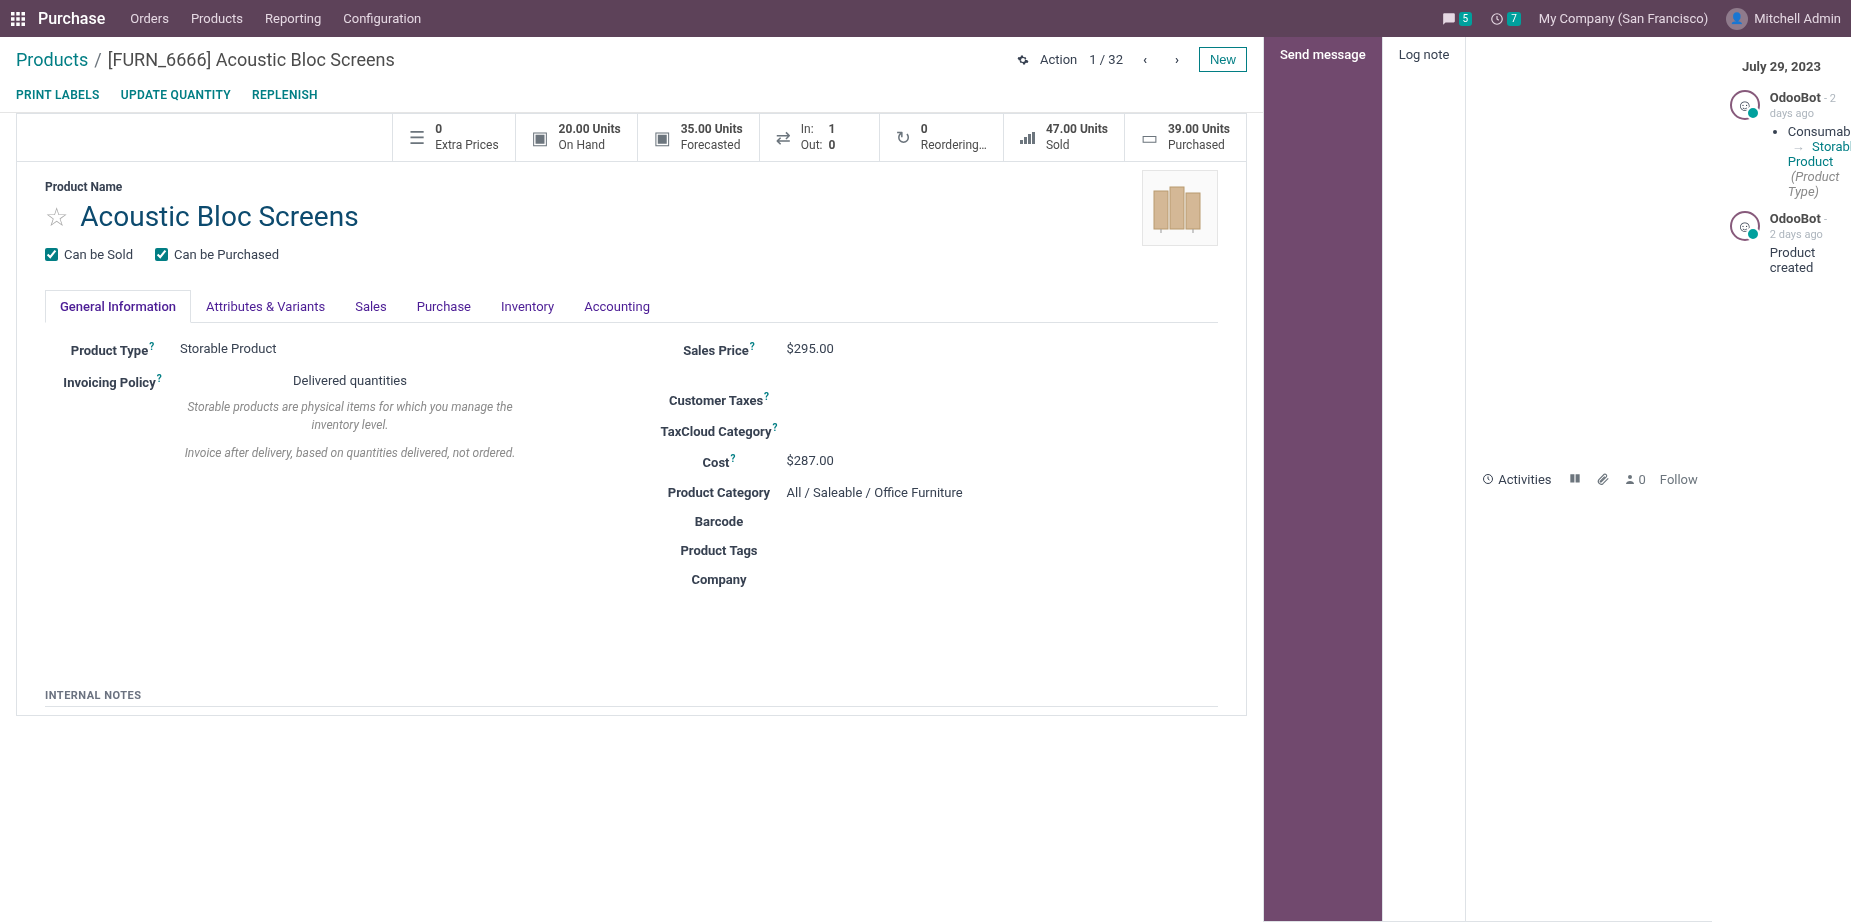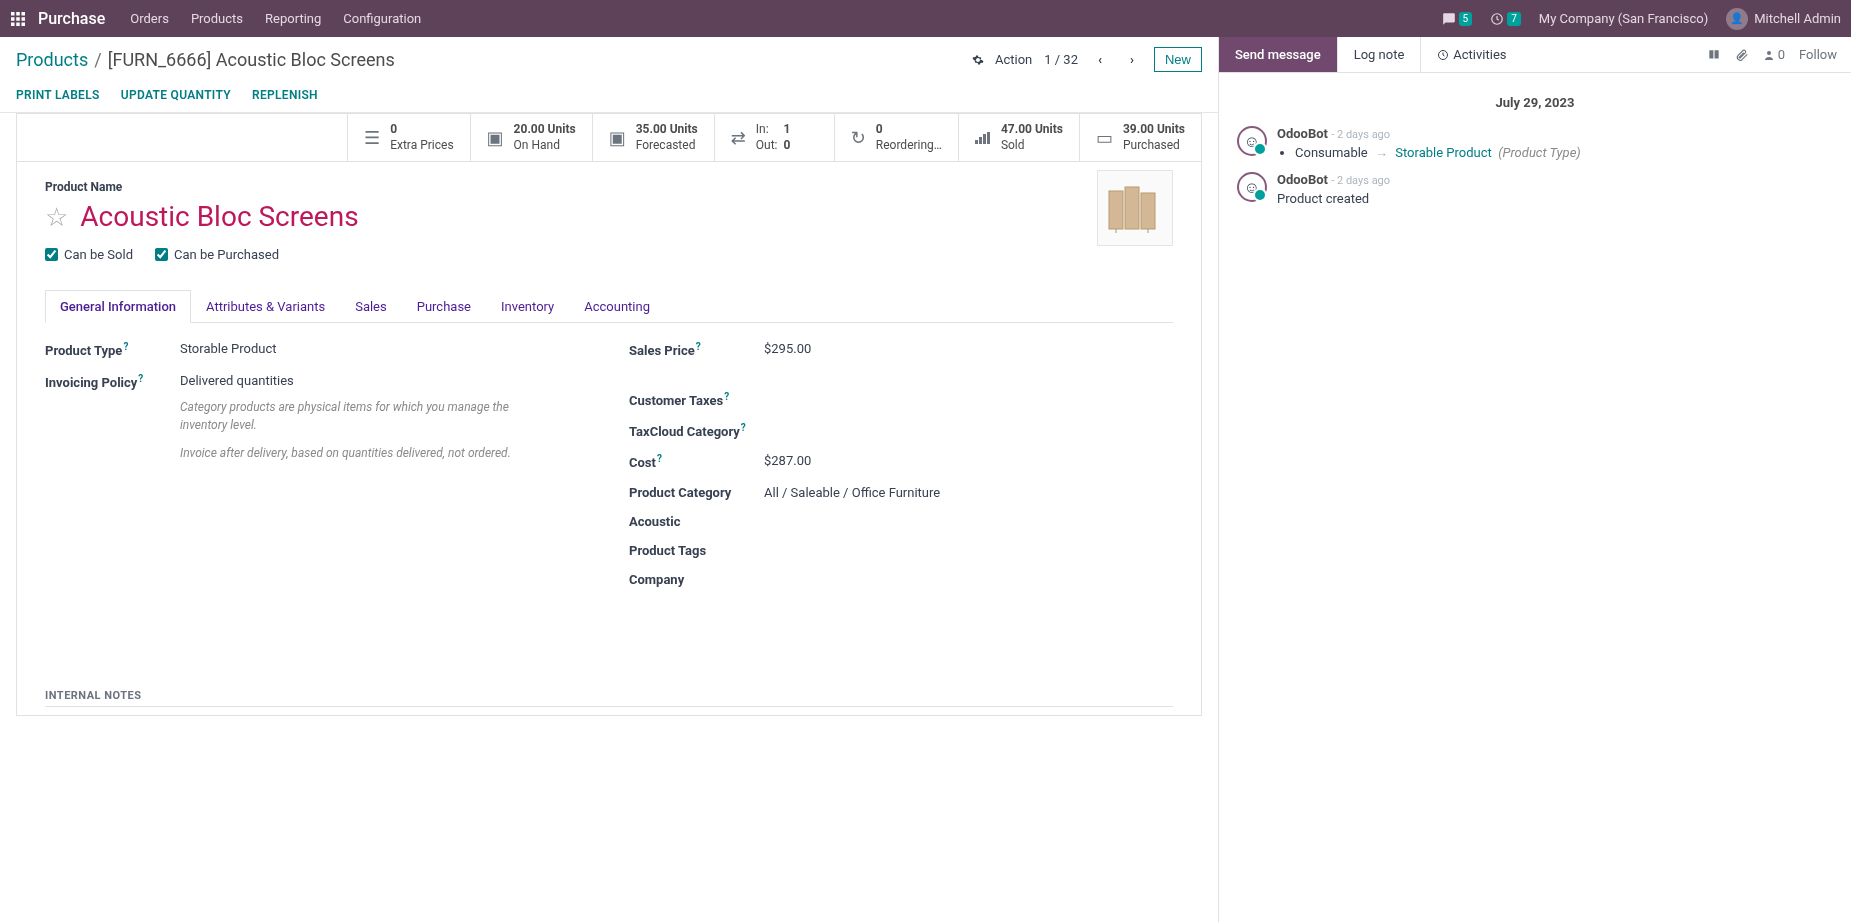--- a/index.html
+++ b/index.html
@@ -9,21 +9,21 @@
 .topbar .apps-icon svg { fill: #fff; }
 .topbar .module-name { font-size: 16px; font-weight: 500; margin-right: 25px; cursor: pointer; }
 .topbar .nav-link { margin-right: 22px; font-size: 13px; color: #e5d8e3; cursor: pointer; }
 .topbar .spacer { flex: 1; }
 .topbar .right-item { margin-left: 18px; display: flex; align-items: center; cursor:pointer; color:#e5d8e3; font-size:13px;}
 .topbar .badge-pill { background:#00a09d; color:#fff; font-size:10px; padding:0 4px; border-radius:3px; margin-left:3px; line-height:14px;}
 .topbar .avatar-admin { width:22px; height:22px; border-radius:50%; background:#8f7b8c; margin-right:6px; display:flex; align-items:center; justify-content:center; font-size:11px; color:#fff;}
 
 .main-layout { display: flex; height: calc(100vh - 37px); }
 .left-pane { flex: 1; background: #fff; overflow-y:auto; }
-.right-pane { width: 633px; border-left: 1px solid #dee2e6; background: #fff; display:flex; flex-direction:column; }
+.right-pane { width: 588px; border-left: 1px solid #dee2e6; background: #fff; display:flex; flex-direction:row; }
 
 .breadcrumb-bar { display: flex; align-items: center; padding: 10px 16px 6px; border-bottom:1px solid transparent;}
 .breadcrumb-left { flex: 1; display:flex; align-items:center; }
 .breadcrumb-left a { color: #017e84; font-size: 18px; text-decoration:none; cursor:pointer; }
 .breadcrumb-left .sep { color: #6c757d; margin: 0 6px; font-size:18px; }
 .breadcrumb-left .current { color: #4c4c4c; font-size: 18px; }
 .breadcrumb-right { display:flex; align-items:center; gap:12px; }
 .gear-action { color:#374151; font-size:13px; cursor:pointer; display:flex; align-items:center; gap:11px; }
 .pager { font-size:13px; color:#374151; }
 .pager-arrow { padding:4px 8px; cursor:pointer; color:#374151; font-weight:bold; }
@@ -39,34 +39,34 @@
 .stat-btn:first-child { border-left:none; flex:0 0 140px; border-left:1px solid #dee2e6;}
 .stat-spacer-left { flex:1; }
 .stat-btn .stat-icon { color:#6c757d; font-size:18px; }
 .stat-btn .stat-text { font-size:12px; color:#4c4c4c; line-height:1.3; }
 .stat-btn .stat-text .val { font-weight:700; }
 
 .form-body { padding: 18px 28px 8px; }
 .product-name-label { font-size:12px; font-weight:700; color:#374151; margin-bottom:6px; }
 .title-row { display:flex; align-items:center; gap:12px; margin-bottom:14px; }
 .star-icon { font-size:26px; color:#aaa; cursor:pointer; }
-.product-title { font-size:28px; color:#be185d; font-weight:400; }
+.product-title { font-size:28px; color:#0c4a6e; font-weight:400; }
 .product-image-box { float:right; width:76px; height:76px; border:1px solid #e5e5e5; background:#fafafa; display:flex; align-items:center; justify-content:center; margin-left:20px; margin-top:-10px;}
 .product-image-box svg { width:60px; height:50px; }
 
 .checks { display:flex; gap:22px; margin-bottom:28px; }
 .checks label { display:flex; align-items:center; gap:6px; font-size:13px; cursor:pointer; }
 .checks input { accent-color:#017e84; }
 
 .tabs { display:flex; border-bottom:1px solid #dee2e6; clear:both; }
 .tab { padding:8px 14px; border:1px solid transparent; border-bottom:none; font-size:13px; color:#4c1d95; cursor:pointer; margin-bottom:-1px;}
 .tab.active { border-color:#dee2e6; background:#fff; border-bottom:1px solid #fff; font-weight:500;}
 
 .tab-content { padding: 18px 0 80px; display:flex; gap:40px; }
-.col { flex:1; }
+.col { flex:1;text-align:center; }
 .field-row { display:flex; margin-bottom:14px; align-items:flex-start; }
 .field-label { width:135px; font-size:13px; font-weight:700; color:#374151; flex-shrink:0; }
 .field-label .q { color:#017e84; font-size:10px; vertical-align:super; margin-left:1px; cursor:pointer;}
 .field-value { font-size:13px; color:#374151; }
 .help-text { font-size:12px; color:#8a8a8a; font-style:italic; line-height:1.5; margin-top:10px; max-width:340px;}
 
 .internal-notes-label { font-size:11px; font-weight:700; color:#6b7280; letter-spacing:0.5px; border-bottom:1px solid #dee2e6; padding-bottom:4px; margin:0 28px 8px;}
 .internal-notes-input { margin:0 28px 28px; padding:8px 0; color:#adb5bd; font-size:13px; }
 
 .chatter-tabs { display:flex; border-bottom:1px solid #dee2e6; align-items:stretch; }
@@ -262,21 +262,21 @@
         <div class="tab-content">
           <div class="col">
             <div class="field-row">
               <div class="field-label"><span>Product Type</span><span class="q">?</span></div>
               <div class="field-value">Storable Product</div>
             </div>
             <div class="field-row">
               <div class="field-label"><span>Invoicing Policy</span><span class="q">?</span></div>
               <div>
                 <div class="field-value">Delivered quantities</div>
-                <div class="help-text">Category products are physical items for which you manage the inventory level.</div>
+                <div class="help-text">Storable products are physical items for which you manage the inventory level.</div>
                 <div class="help-text">Invoice after delivery, based on quantities delivered, not ordered.</div>
               </div>
             </div>
           </div>
           <div class="col">
             <div class="field-row">
               <div class="field-label"><span>Sales Price</span><span class="q">?</span></div>
               <div class="field-value">$295.00</div>
             </div>
             <div style="height:18px"></div>
@@ -290,21 +290,21 @@
             </div>
             <div class="field-row">
               <div class="field-label"><span>Cost</span><span class="q">?</span></div>
               <div class="field-value">$287.00</div>
             </div>
             <div class="field-row">
               <div class="field-label">Product Category</div>
               <div class="field-value">All / Saleable / Office Furniture</div>
             </div>
             <div class="field-row">
-              <div class="field-label">Acoustic</div>
+              <div class="field-label">Barcode</div>
               <div class="field-value"></div>
             </div>
             <div class="field-row">
               <div class="field-label">Product Tags</div>
               <div class="field-value"></div>
             </div>
             <div class="field-row">
               <div class="field-label">Company</div>
               <div class="field-value"></div>
             </div>

